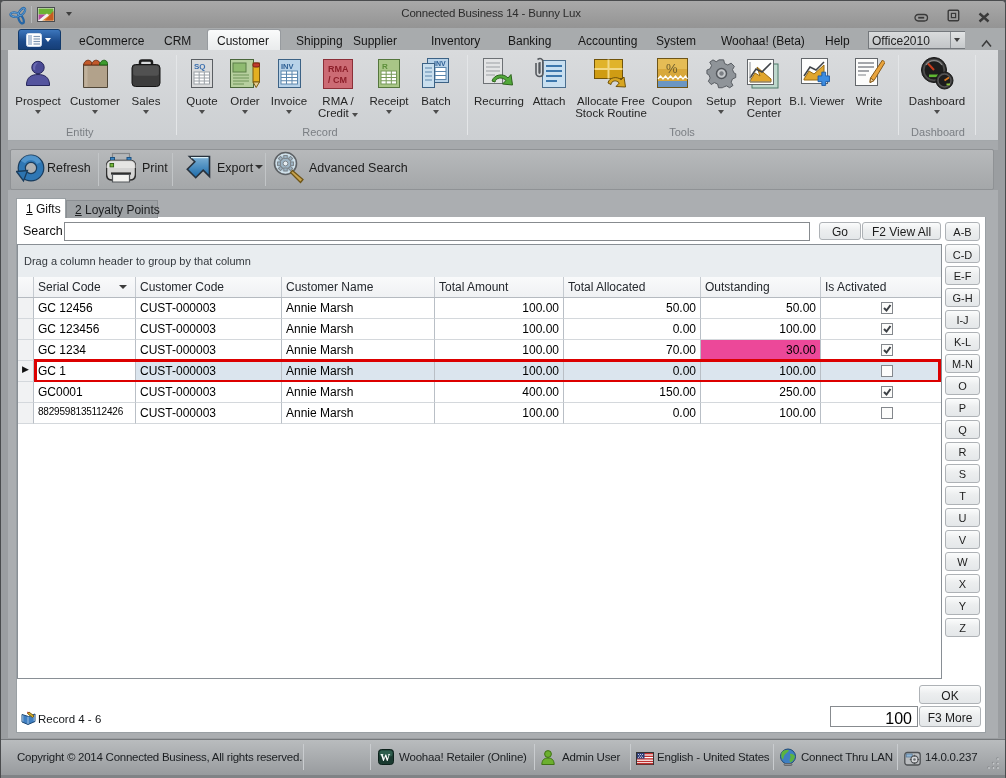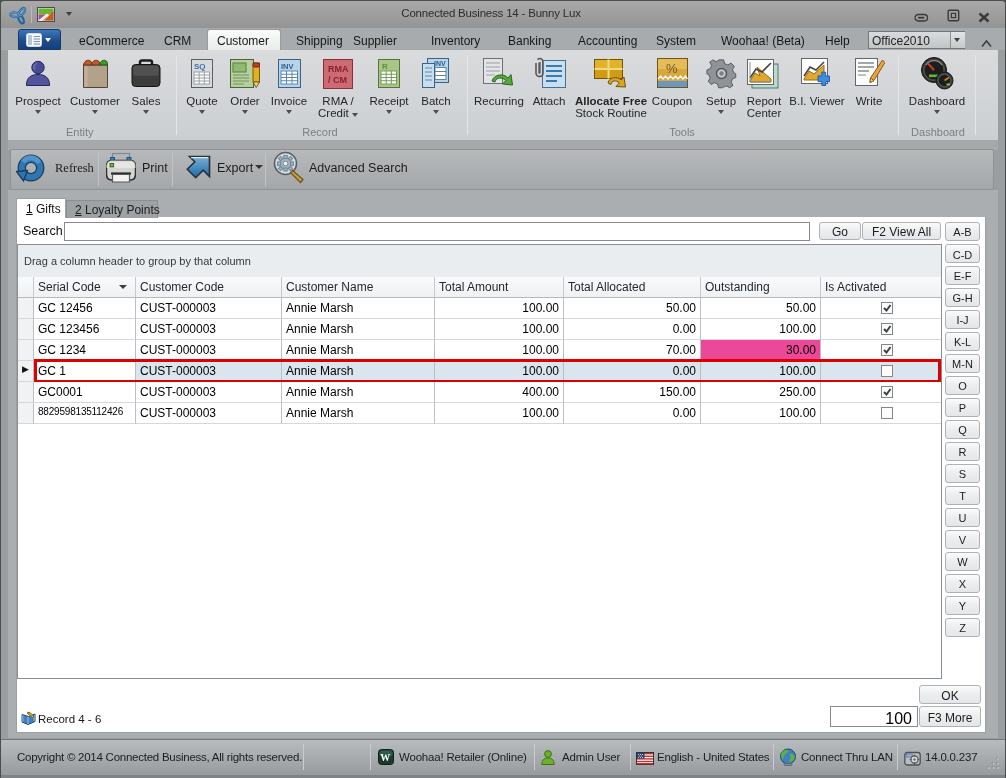--- a/index.html
+++ b/index.html
@@ -187,21 +187,21 @@
         <path d="M6 5.5 L6 15.5 C6 16.5 7 16.5 7 15.5 L7 5" fill="none" stroke="#55595e" stroke-width="1.3"></path>
       </svg></div>
     <div class="abs rlab" style="left:489px; width:120px;">Attach</div>
     <div class="abs" style="left:594px; top:59px;"><svg width="33" height="30" viewBox="0 0 33 30">
         <rect x="0.5" y="0.5" width="28" height="19" fill="#cf9c13" stroke="#70530a"></rect>
         <rect x="0.5" y="0.5" width="28" height="9" fill="#e0b32a" stroke="#70530a"></rect>
         <line x1="14.5" y1="0.5" x2="14.5" y2="19.5" stroke="#f2d884" stroke-width="2"></line>
         <line x1="0.5" y1="10" x2="28.5" y2="10" stroke="#f2d884" stroke-width="2"></line>
         <path d="M14 24 C15 18 24 17 27 21 L30 18 L31.5 28 L22 27.5 L25.3 24 C22 20.5 17.5 21.5 17 25.5 Z" fill="#d8a622" stroke="#70530a"></path>
       </svg></div>
-    <div class="abs rlab" style="left:551px; width:120px;font-weight:bold;">Allocate Free</div>
+    <div class="abs rlab" style="left:551px; width:120px;">Allocate Free</div>
     <div class="abs rlab2" style="left:551px; width:120px;">Stock Routine</div>
     <div class="abs" style="left:657px; top:58px;"><svg width="31" height="30" viewBox="0 0 31 30">
         <rect x="0.5" y="0.5" width="30" height="29" fill="#d8a83c" stroke="#6e5518"></rect>
         <rect x="1" y="1" width="29" height="10" fill="#e5bc55"></rect>
         <rect x="1" y="23" width="29" height="6" fill="#6b96c2"></rect>
         <path d="M1 21 l2.5 -3 l2.5 3 l2.5 -3 l2.5 3 l2.5 -3 l2.5 3 l2.5 -3 l2.5 3 l2.5 -3 l2.5 3 l2.5 -3 l2 3" fill="none" stroke="#fff" stroke-width="1.2"></path>
         <text x="9" y="15" font-size="13" fill="#6b5b2d" font-family="Liberation Sans">%</text>
       </svg></div>
     <div class="abs rlab" style="left:612px; width:120px;">Coupon</div>
     <div class="abs" style="left:706px; top:58px;"><svg width="31" height="31" viewBox="0 0 31 31">
@@ -254,21 +254,21 @@
   </div>
 <div class="abs" style="left:8px; top:141px; width:990px; height:9px; background:#a6a9ac;"></div>
 <div id="toolbar" class="abs"></div>
 <div id="toolbaritems" class="abs" style="left:0; top:0;">
     <div class="abs" style="left:16px; top:154px;"><svg width="29" height="29" viewBox="0 0 29 29">
         <circle cx="15" cy="14" r="9.2" fill="none" stroke="#1a3c5c" stroke-width="8.4"></circle>
         <circle cx="15" cy="14" r="9.2" fill="none" stroke="#2f77b4" stroke-width="6"></circle>
         <path d="M7 8 A 9.2 9.2 0 0 1 23 9" fill="none" stroke="#5e9fd4" stroke-width="5" opacity="0.75"></path>
         <path d="M0.5 17.5 L11.5 16.5 L7.5 27 Z" fill="#2d74b0" stroke="#1a3c5c" stroke-width="1.3"></path>
       </svg></div>
-    <div class="abs tlab" style="left:55px;font-family:Liberation Serif, serif;">Refresh</div>
+    <div class="abs tlab" style="left:47px;">Refresh</div>
     <div class="abs tsep" style="left:98px;"></div>
     <div class="abs" style="left:106px; top:152px;"><svg width="30" height="32" viewBox="0 0 30 32">
         <rect x="6.5" y="1.5" width="17" height="8" fill="none" stroke="#84878a" stroke-width="1.2"></rect>
         <rect x="4.5" y="5.5" width="4" height="4.5" fill="#3a88c8" stroke="#1e5382"></rect>
         <rect x="21" y="5.5" width="4" height="4.5" fill="#3a88c8" stroke="#1e5382"></rect>
         <path d="M6 8.5 L24 8.5 C28 8.5 29.5 11 29.5 14.5 L29.5 22 C29.5 26 27.5 28 24 28 L6 28 C2.5 28 0.5 26 0.5 22 L0.5 14.5 C0.5 11 2.5 8.5 6 8.5 Z" fill="#d4d4d3" stroke="#2e2e2e" stroke-width="1.5"></path>
         <path d="M6 8.5 L24 8.5 C28 8.5 29.5 11 29.5 14.5 L29.5 16 L0.5 16 L0.5 14.5 C0.5 11 2.5 8.5 6 8.5 Z" fill="#e8e8e7" opacity="0.8"></path>
         <rect x="4" y="11.5" width="3.6" height="3.4" fill="#74b83a" stroke="#2e5c14" stroke-width="0.9"></rect>
         <path d="M5 21.5 L25 21.5" stroke="#2e2e2e" stroke-width="2.2"></path>
         <path d="M6.5 22.5 L23.5 22.5 L23.5 30 L6.5 30 Z" fill="#f2f2f0" stroke="#55585c" stroke-width="1.2"></path>

